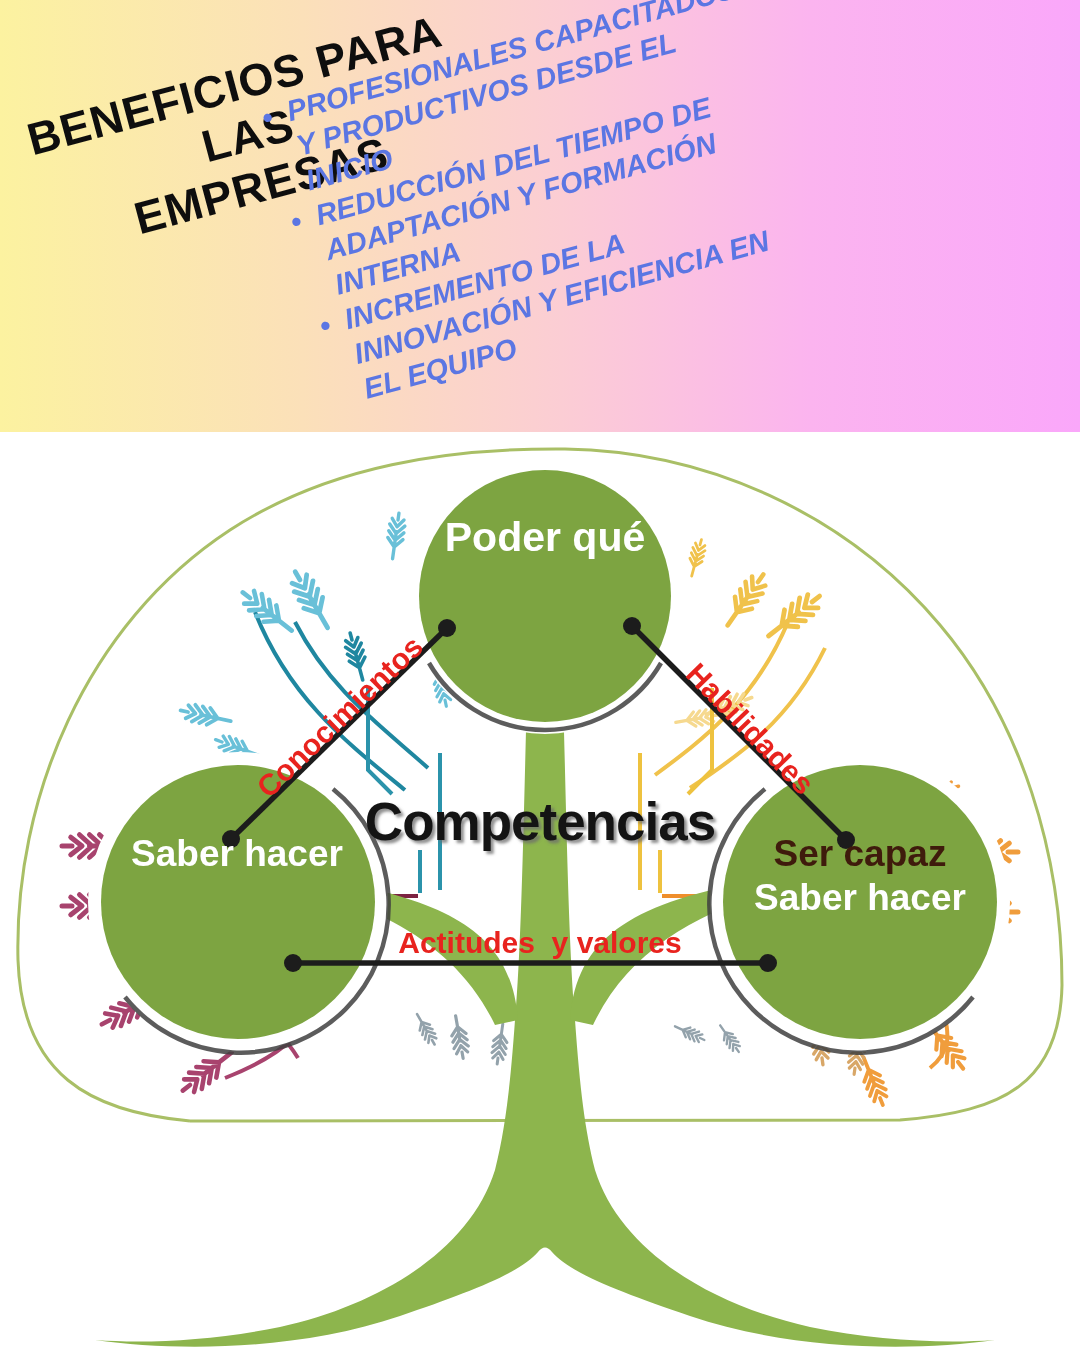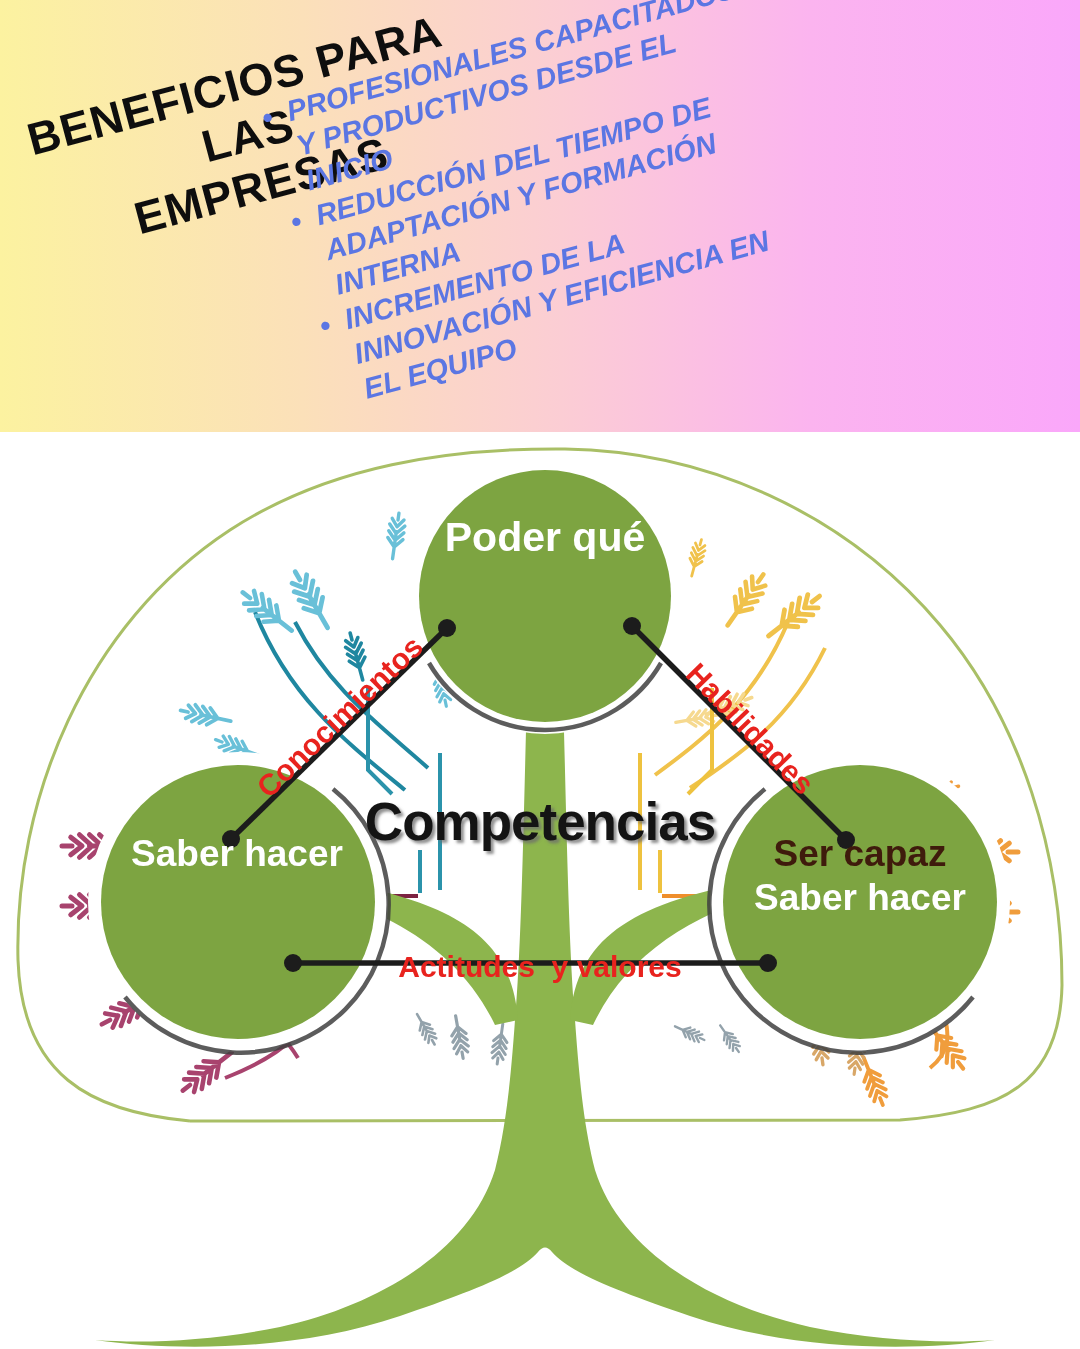--- a/index.html
+++ b/index.html
@@ -40,21 +40,21 @@
   .lbl-center{
     left:330px;top:791px;width:420px;text-align:center;
     font-size:53px;font-weight:bold;color:#141414;letter-spacing:-1px;
     text-shadow:3px 3px 3px rgba(110,110,110,.75);
   }
   .edge-label{
     font-size:30px;font-weight:bold;color:#e8231e;text-align:center;white-space:pre;
   }
   .lbl-conocimientos{left:228px;top:700px;width:224px;transform:rotate(-44deg);}
   .lbl-habilidades{left:648px;top:712px;width:204px;transform:rotate(46deg);}
-  .lbl-actitudes{left:338px;top:926px;width:404px;margin-top:24px;}
+  .lbl-actitudes{left:338px;top:926px;width:404px;}
 </style>
 </head>
 <body>
 
 <svg class="figure-svg" width="1080" height="1349" viewBox="0 0 1080 1349" xmlns="http://www.w3.org/2000/svg">
   <defs>
     <g id="wheat" fill="none" stroke-linecap="round" stroke-width="4">
       <path d="M0,46 L0,14 M0,32 L-9,22 M0,32 L9,22 M0,24 L-9,14 M0,24 L9,14 M0,16 L-9,6 M0,16 L9,6 M0,8 L-7,-1 M0,8 L7,-1 M0,0 L0,-8"></path>
     </g>
   </defs>

